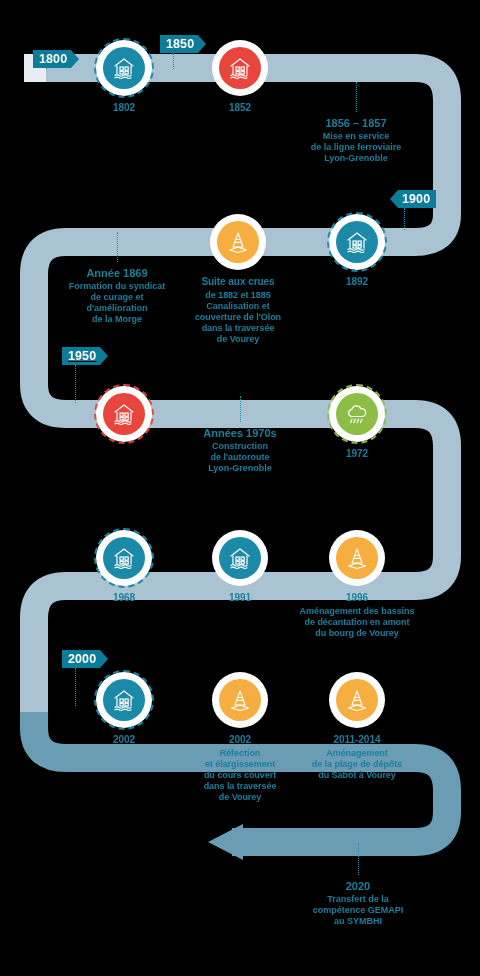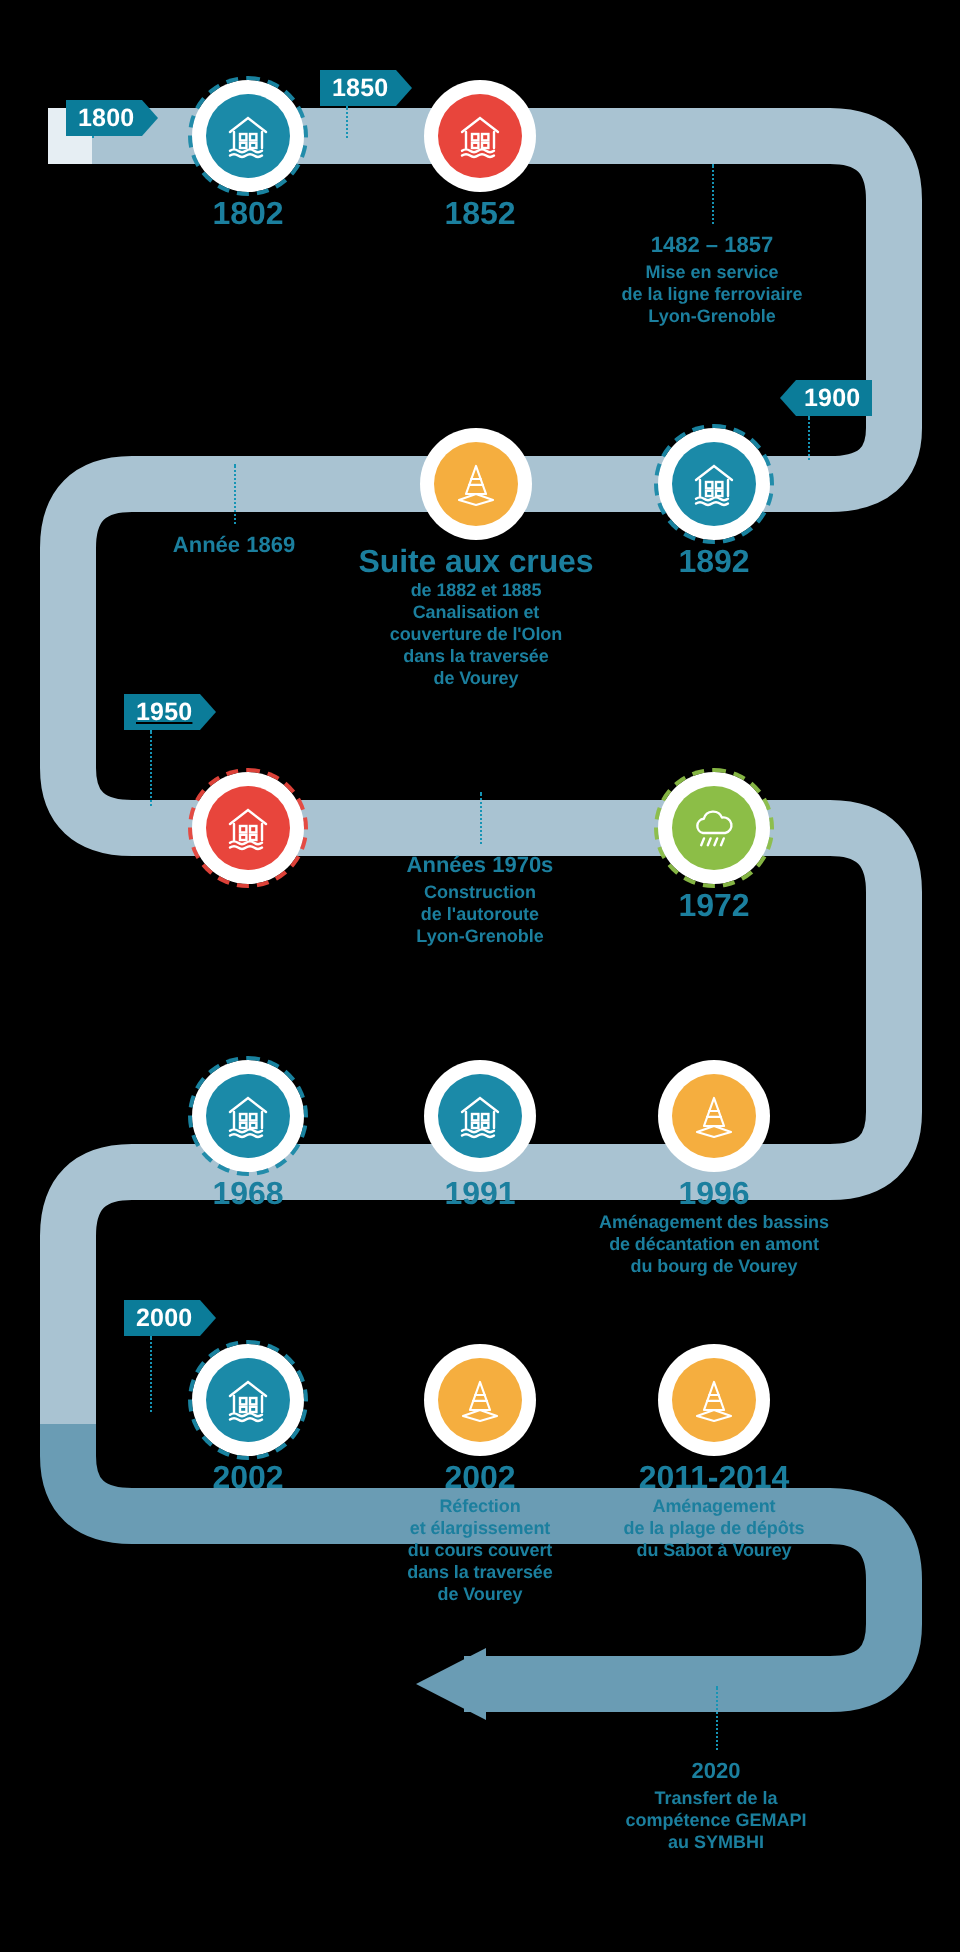--- a/index.html
+++ b/index.html
@@ -97,21 +97,21 @@
   .node .caption{
     margin-top:5px;
     color:#1b7f9e;
     font-size:9.5px;
     font-weight:bold;
     line-height:11.5px;
     letter-spacing:-0.05px;
   }
   .node .caption .year{
     display:block;
-    font-size:16px;
+    font-size:10px;
     line-height:14px;
     margin-bottom:1px;
   }
   .node .caption .desc{
     display:block;
     font-weight:bold;
     font-size:9px;
     line-height:11px;
   }
 
@@ -236,27 +236,28 @@
         </svg>
       </div>
     </div>
     <div class="caption">
       <span class="year">1852</span>
     </div>
   </div>
 
   <div class="annotation" style="left:356px;top:82px;">
     <div class="stem" style="height:30px;"></div>
-    <span class="atitle">1482 – 1857</span>
+    <span class="atitle">1856 – 1857</span>
     <span class="abody">Mise en service<br>de la ligne ferroviaire<br>Lyon-Grenoble</span>
   </div>
 
   <div class="annotation" style="left:117px;top:232px;">
     <div class="stem" style="height:30px;"></div>
     <span class="atitle">Année 1869</span>
+    <span class="abody">Formation du syndicat<br>de curage et<br>d'amélioration<br>de la Morge</span>
   </div>
 
   <div class="node" style="left:238px;top:214px;">
     <div class="medallion" style="color:#f5ae3f;">
       <div class="disc" style="background:#f5ae3f;">
         <svg width="26" height="26" viewBox="0 0 26 26" fill="none" stroke="#ffffff" stroke-width="1.1" stroke-linejoin="round" stroke-linecap="round">
           <path d="M13 4 L18 18 L8 18 Z"></path>
           <path d="M10.6 10.5 L15.4 10.5"></path>
           <path d="M9.6 13.4 L16.4 13.4"></path>
           <path d="M13 18 L21.5 21 L13 23.5 L4.5 21 Z"></path>

